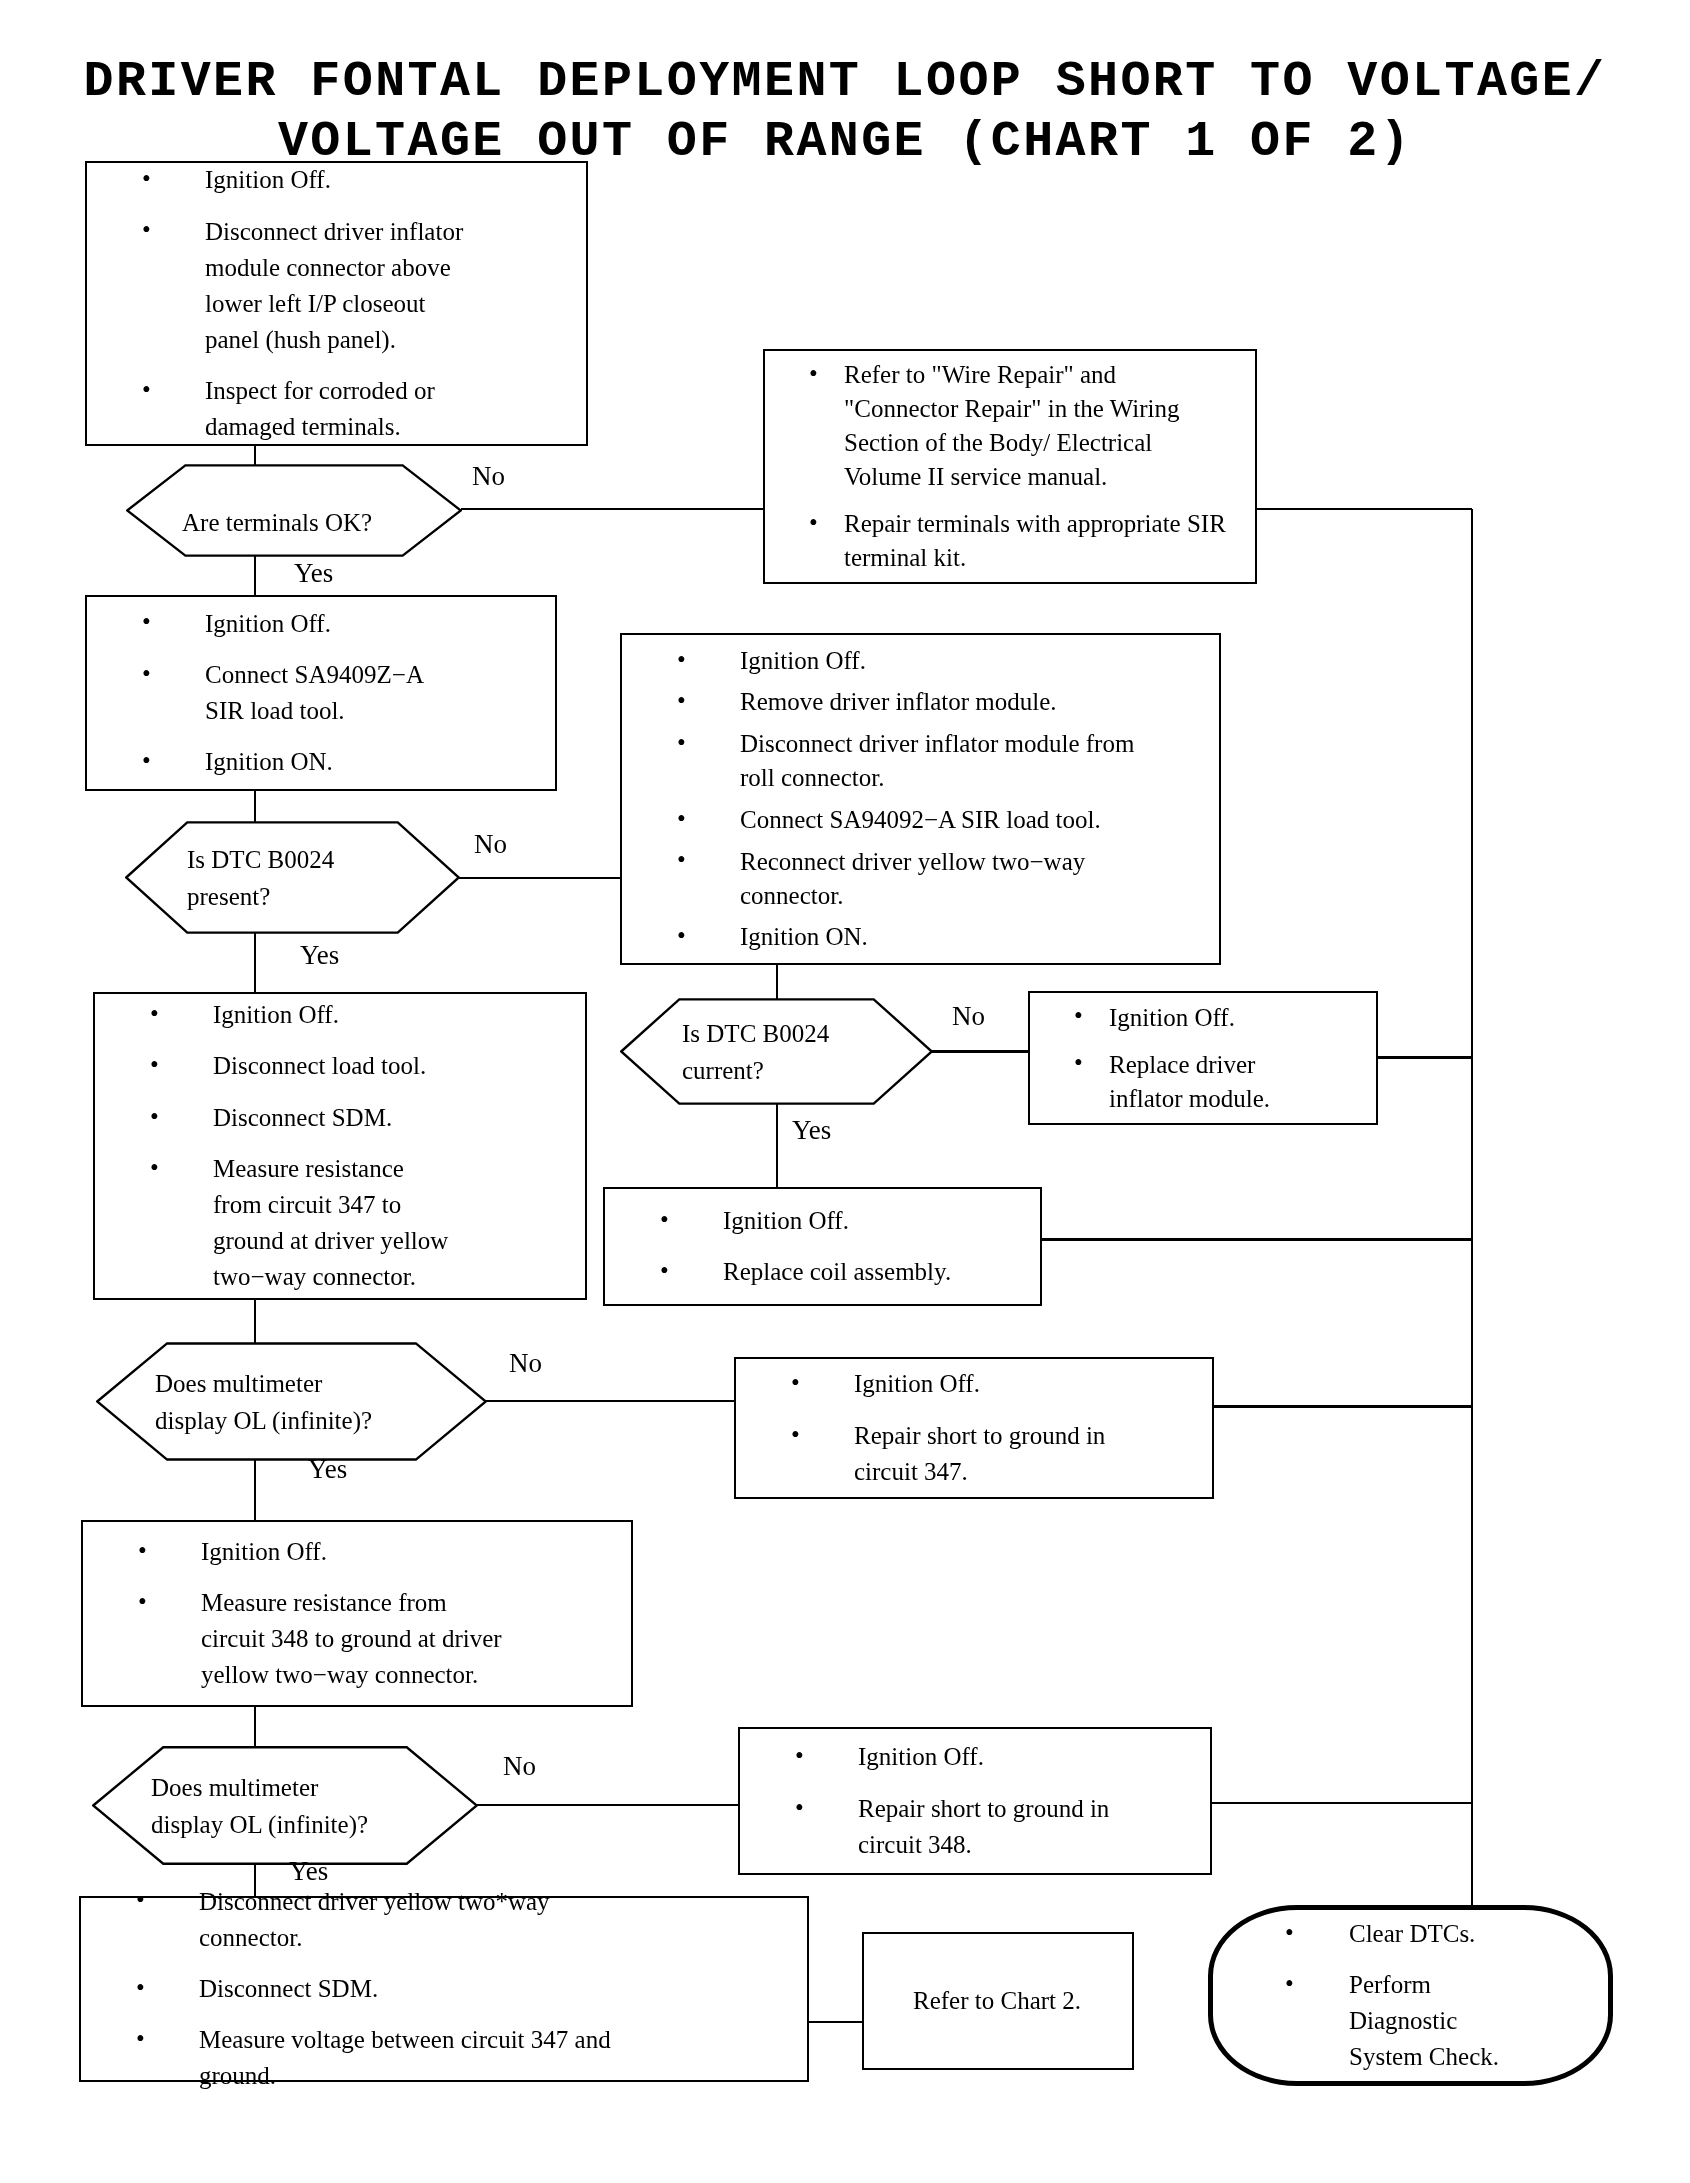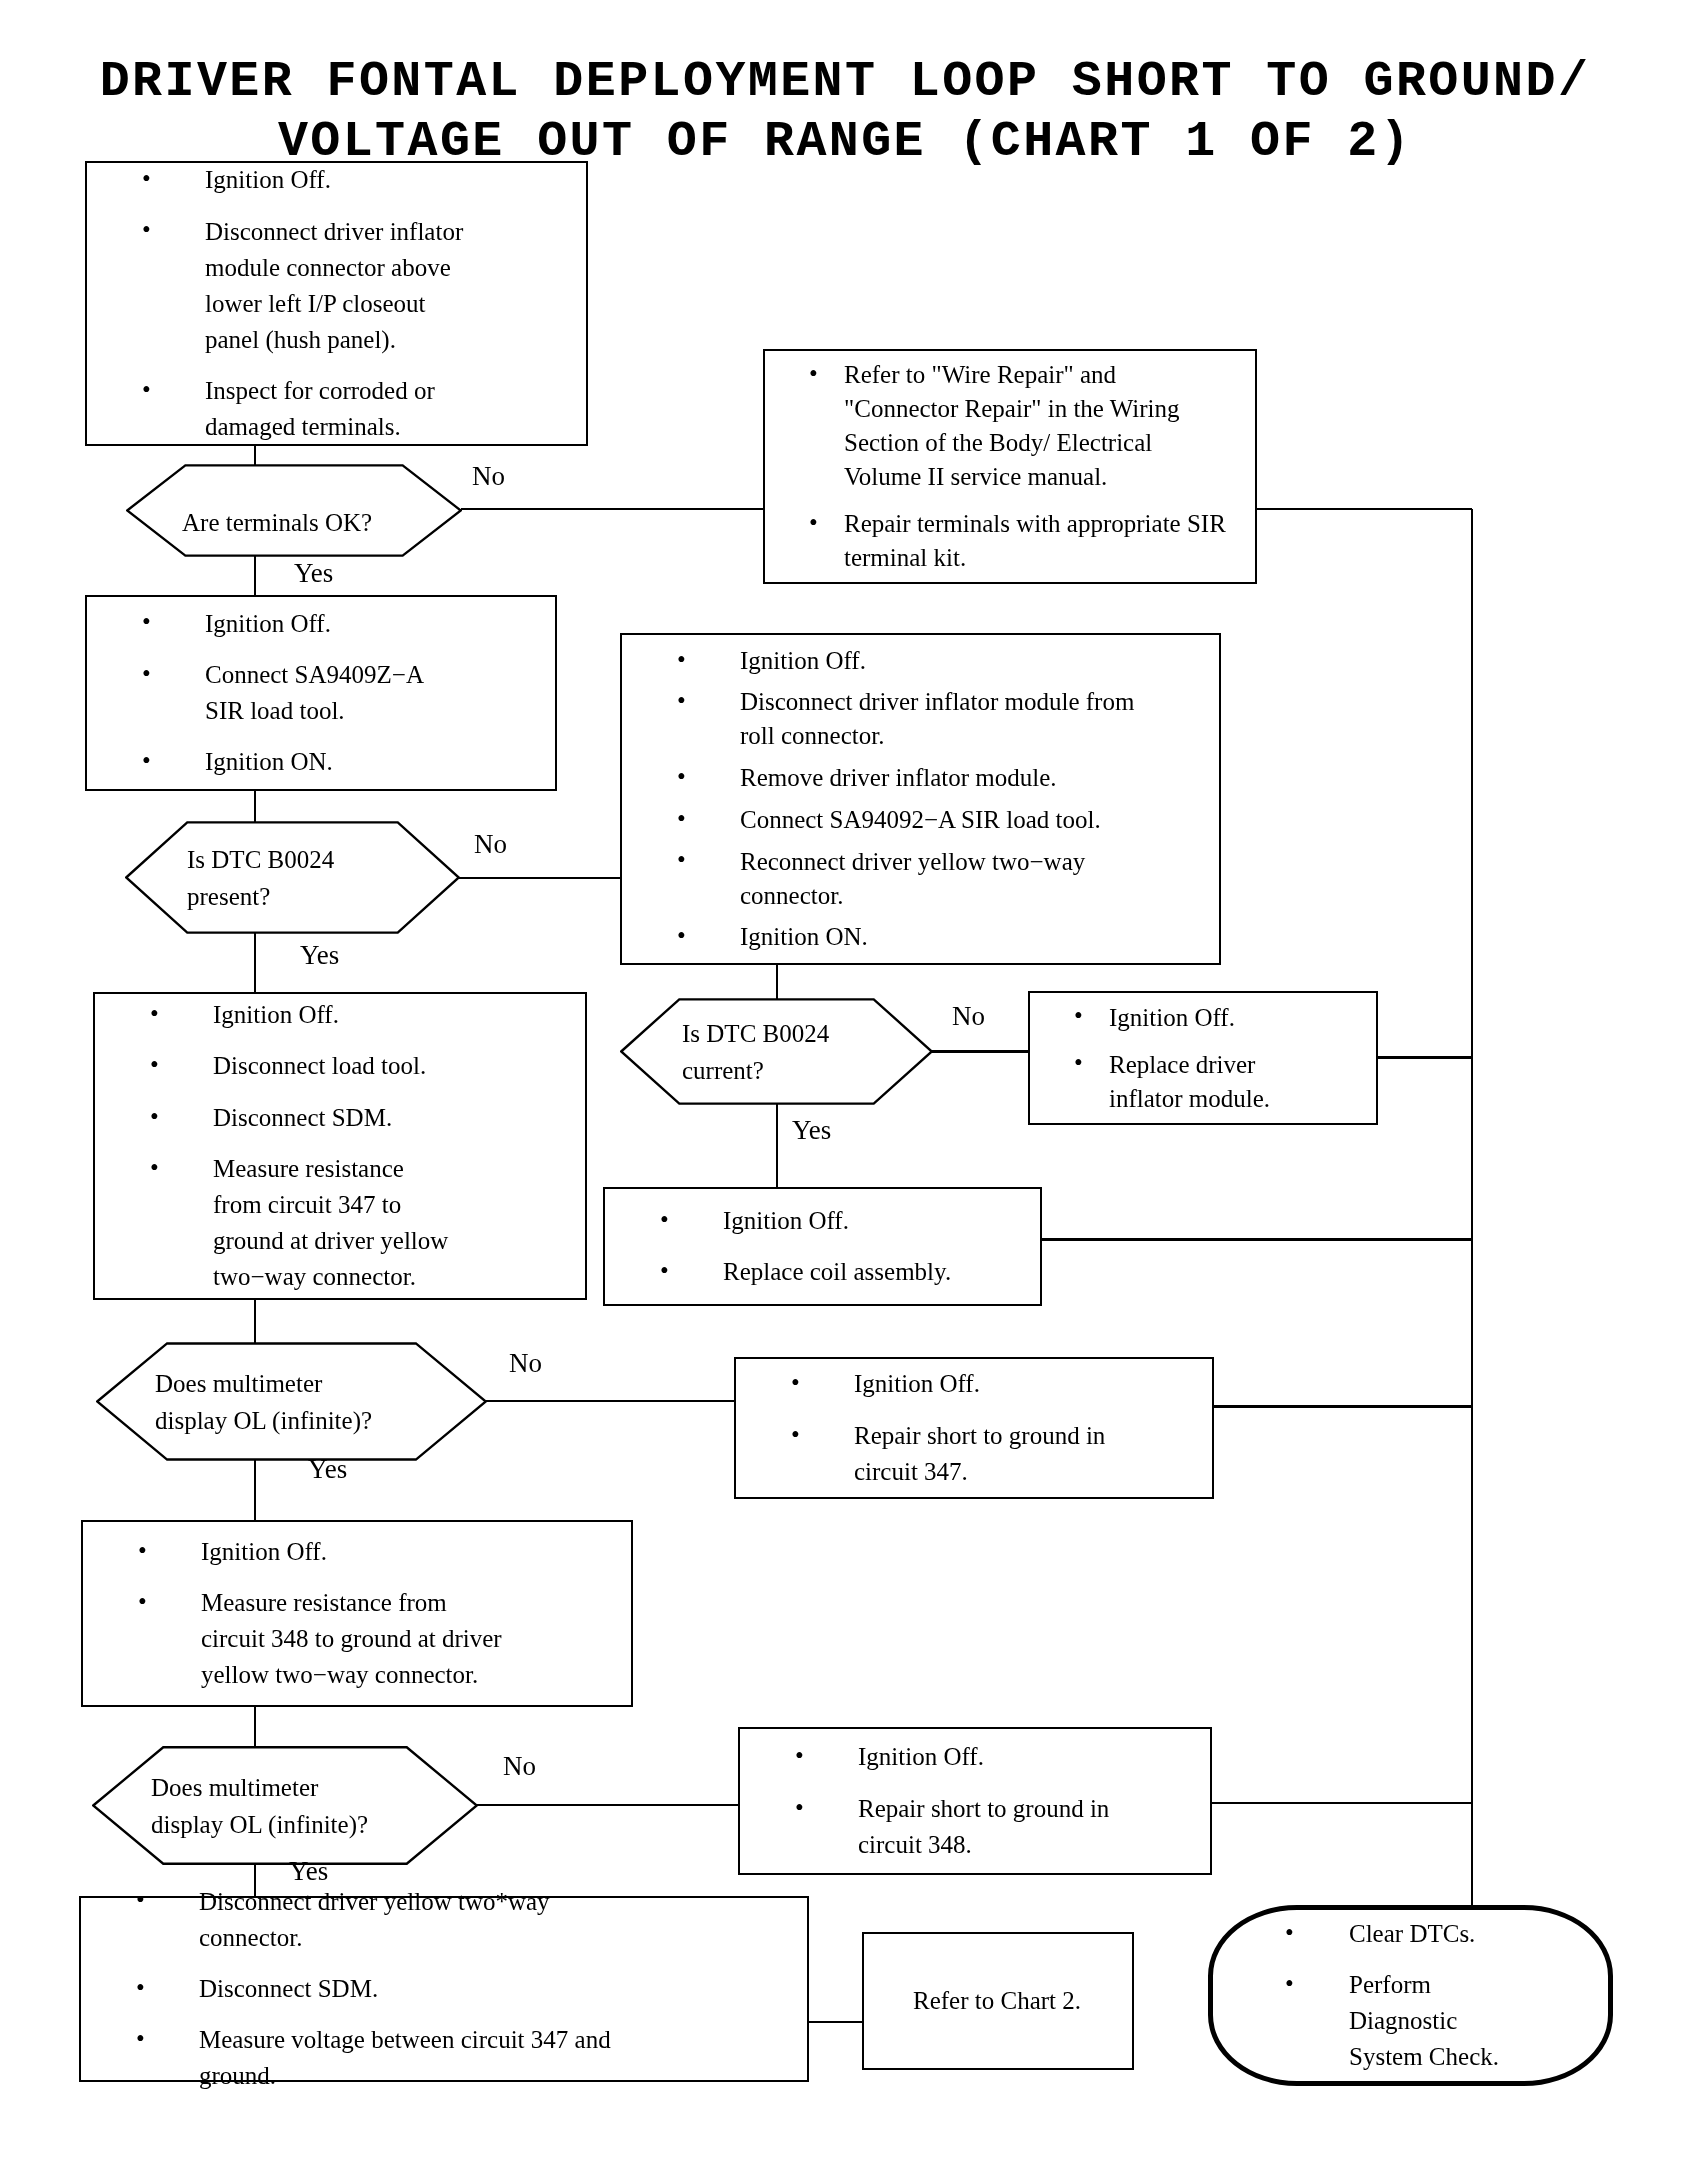--- a/index.html
+++ b/index.html
@@ -28,21 +28,21 @@
   .hex-text{position:absolute;top:0;height:100%;display:flex;align-items:center;
             font-size:25px;line-height:37px;white-space:pre-line;}
   .edge-label{position:absolute;z-index:2;font-size:27px;line-height:31px;}
 </style>
 </head>
 <body>
 
 <div class="page">
 
   <div class="title">
-    <div>DRIVER FONTAL DEPLOYMENT LOOP SHORT TO GROUND/</div>
+    <div>DRIVER FONTAL DEPLOYMENT LOOP SHORT TO VOLTAGE/</div>
     <div>VOLTAGE OUT OF RANGE (CHART 1 OF 2)</div>
   </div>
 
   <svg class="wires" width="1690" height="2183" viewBox="0 0 2850 3681">
     <line x1="430" y1="752" x2="430" y2="784"></line>
     <line x1="777" y1="858" x2="1289" y2="858"></line>
     <line x1="430" y1="936" x2="430" y2="1006"></line>
     <line x1="2118" y1="858" x2="2482" y2="858"></line>
     <line x1="2482" y1="858" x2="2482" y2="3215"></line>
     <line x1="430" y1="1332" x2="430" y2="1387"></line>
@@ -102,22 +102,22 @@
     </svg>
     <div class="hex-text" style="left:62px;width:202px">Is DTC B0024
 present?</div>
   </div>
   <div class="edge-label" style="left:474px;top:829px">No</div>
   <div class="edge-label" style="left:300px;top:940px">Yes</div>
 
   <div class="box gap-sm" style="left:620px;top:633px;width:601px;height:332px;--pr:27px">
     <ul>
         <li>Ignition Off.</li>
+        <li>Remove driver inflator module.</li>
         <li>Disconnect driver inflator module from roll connector.</li>
-        <li>Remove driver inflator module.</li>
         <li>Connect SA94092−A SIR load tool.</li>
         <li>Reconnect driver yellow two−way connector.</li>
         <li>Ignition ON.</li>
       </ul>
   </div>
 
   <div class="box" style="left:93px;top:992px;width:494px;height:308px;--pr:110px">
     <ul>
         <li>Ignition Off.</li>
         <li>Disconnect load tool.</li>

